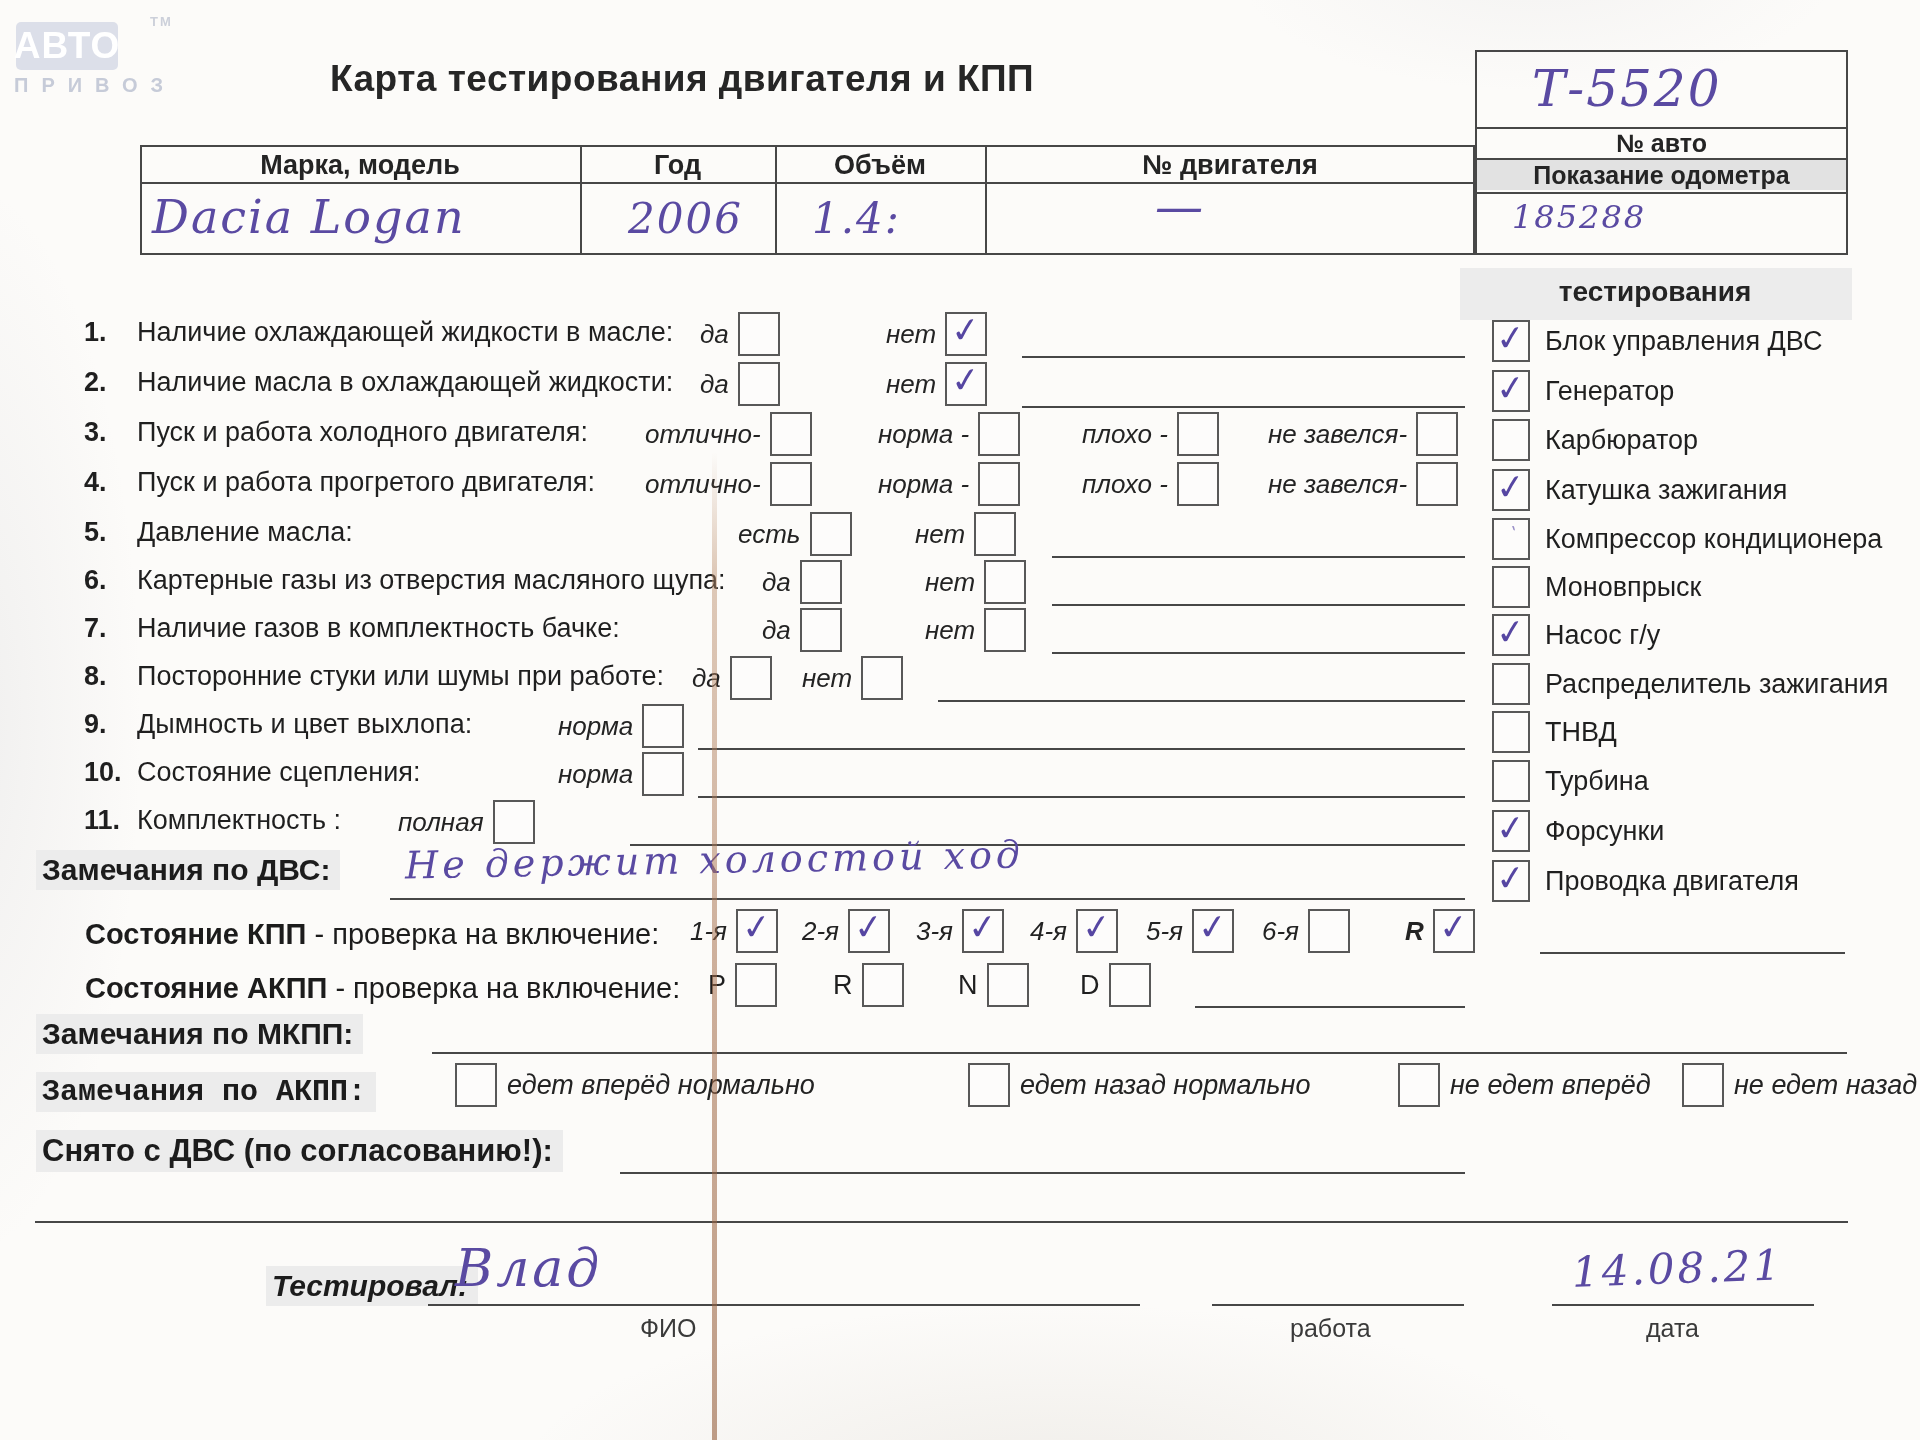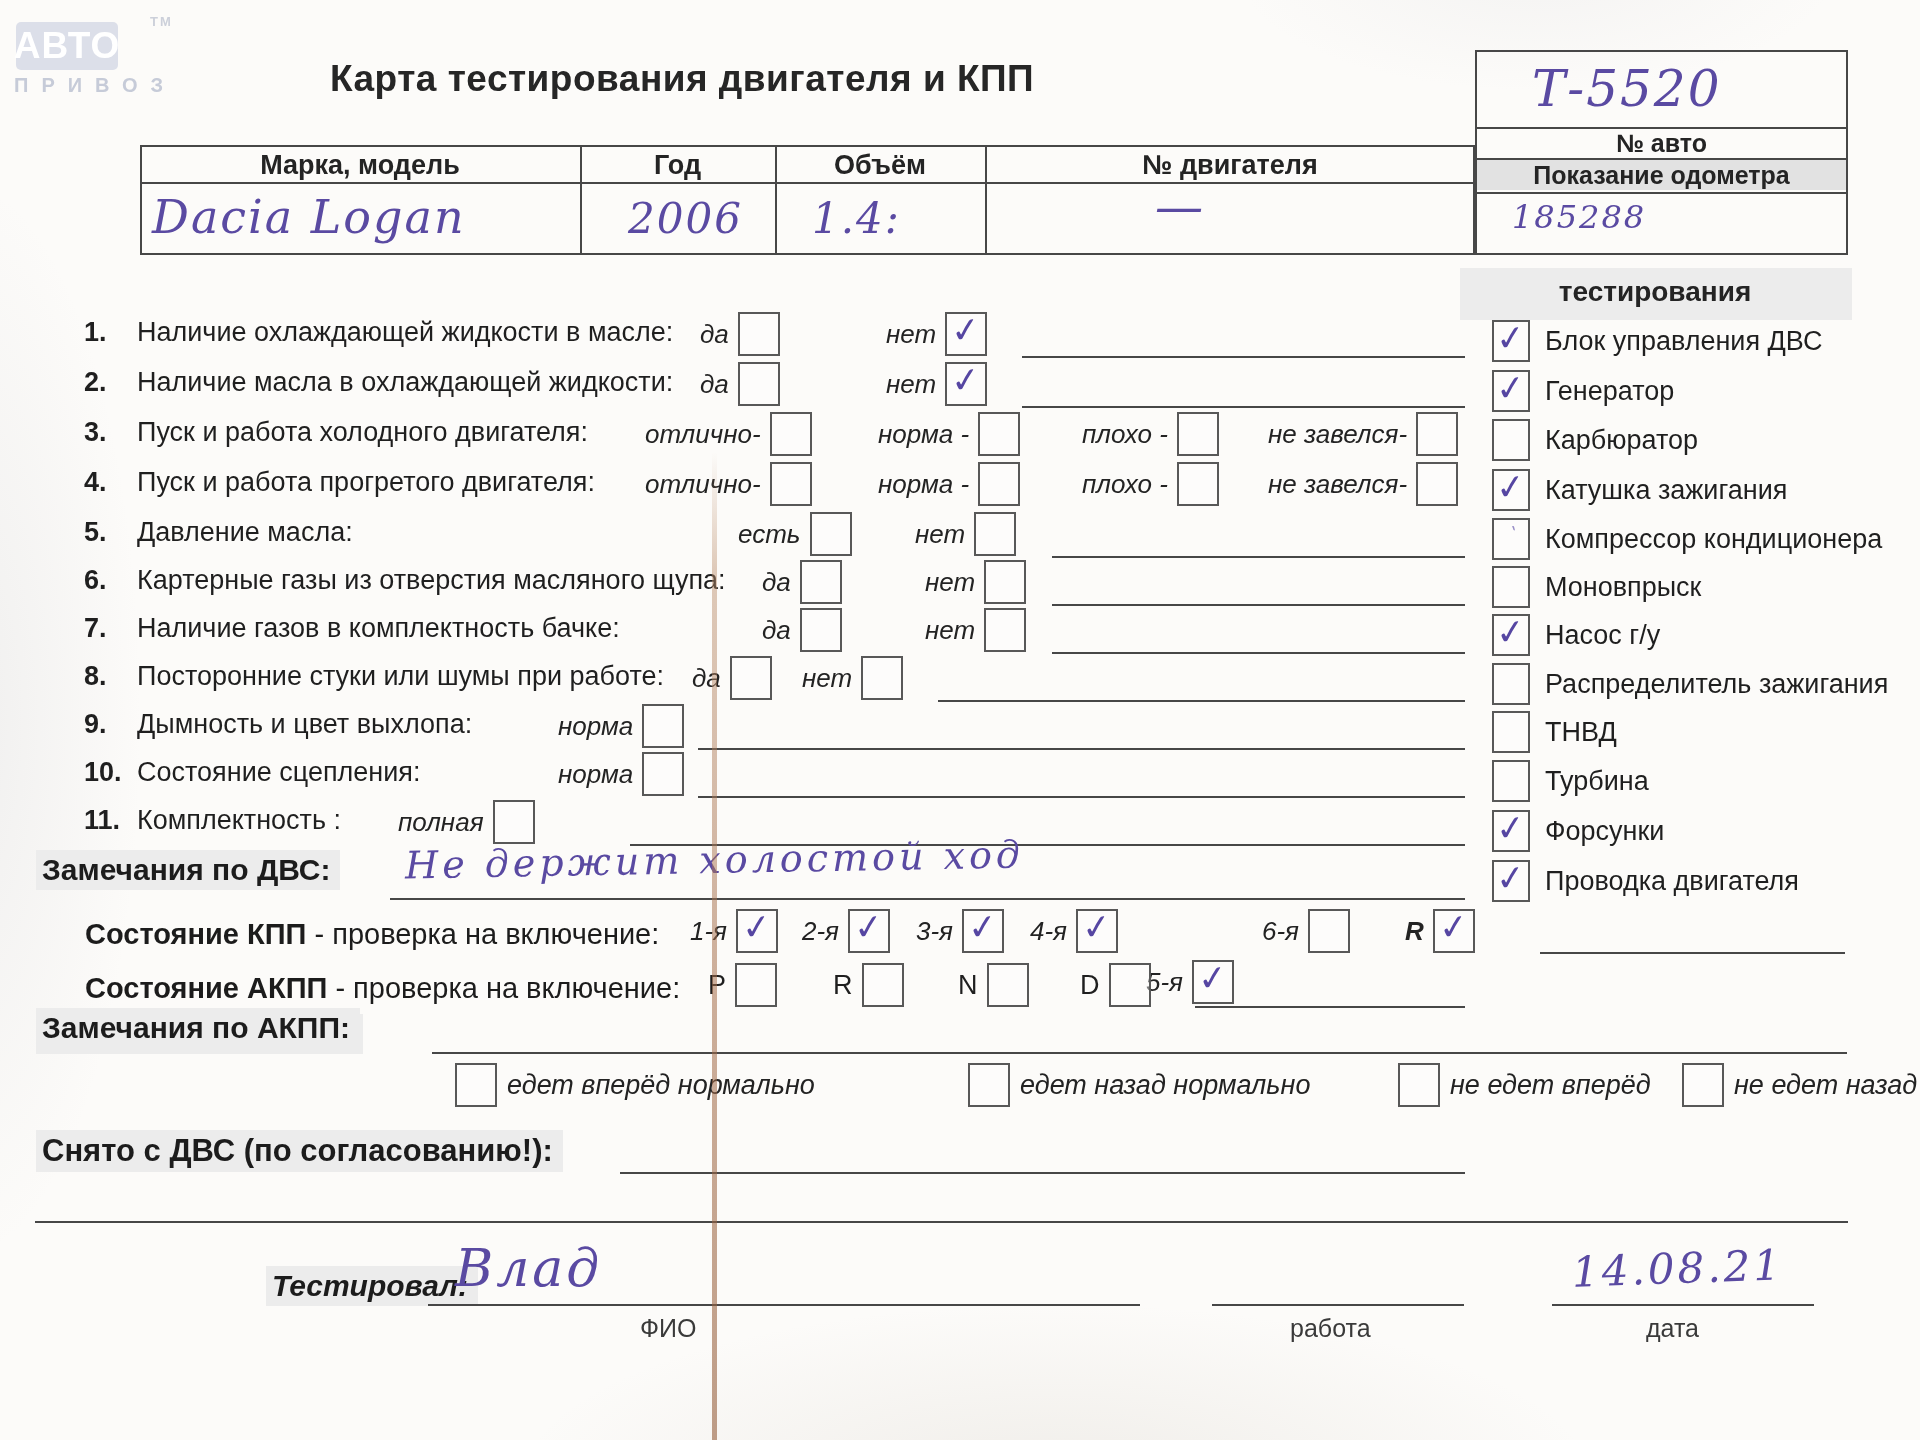--- a/index.html
+++ b/index.html
@@ -396,21 +396,21 @@
       <span class="cb">
         <b class="mk">✓</b>
       </span>
     </span>
   <span class="opt" style="left:1030px;top:908px;">
       <i>4-я</i>
       <span class="cb">
         <b class="mk">✓</b>
       </span>
     </span>
-  <span class="opt" style="left:1146px;top:959px;text-align:center;">
+  <span class="opt" style="left:1146px;top:908px;text-align:center;">
       <i>5-я</i>
       <span class="cb">
         <b class="mk">✓</b>
       </span>
     </span>
   <span class="opt" style="left:1262px;top:908px;">
       <i>6-я</i>
       <span class="cb">
         <b class="mk"></b>
       </span>
@@ -446,21 +446,21 @@
       <span class="pl">D</span>
       <span class="cb">
         <b class="mk"></b>
       </span>
     </span>
   <div class="ln" style="left:1195px;top:1006px;width:270px;"></div>
 
   <div class="slabel" style="left:36px;top:1014px;">Замечания по МКПП:</div>
   <div class="ln" style="left:432px;top:1052px;width:1415px;"></div>
 
-  <div class="slabel" style="left:36px;top:1008px;">Замечания по АКПП:</div>
+  <div class="slabel" style="left:36px;top:1072px;font-family:Liberation Mono, monospace;">Замечания по АКПП:</div>
   <span class="opt2" style="left:455px;top:1062px;">
       <span class="cb">
         <b class="mk"></b>
       </span>
       <i>едет вперёд нормально</i>
     </span>
   <span class="opt2" style="left:1398px;top:1062px;">
       <span class="cb">
         <b class="mk"></b>
       </span>

